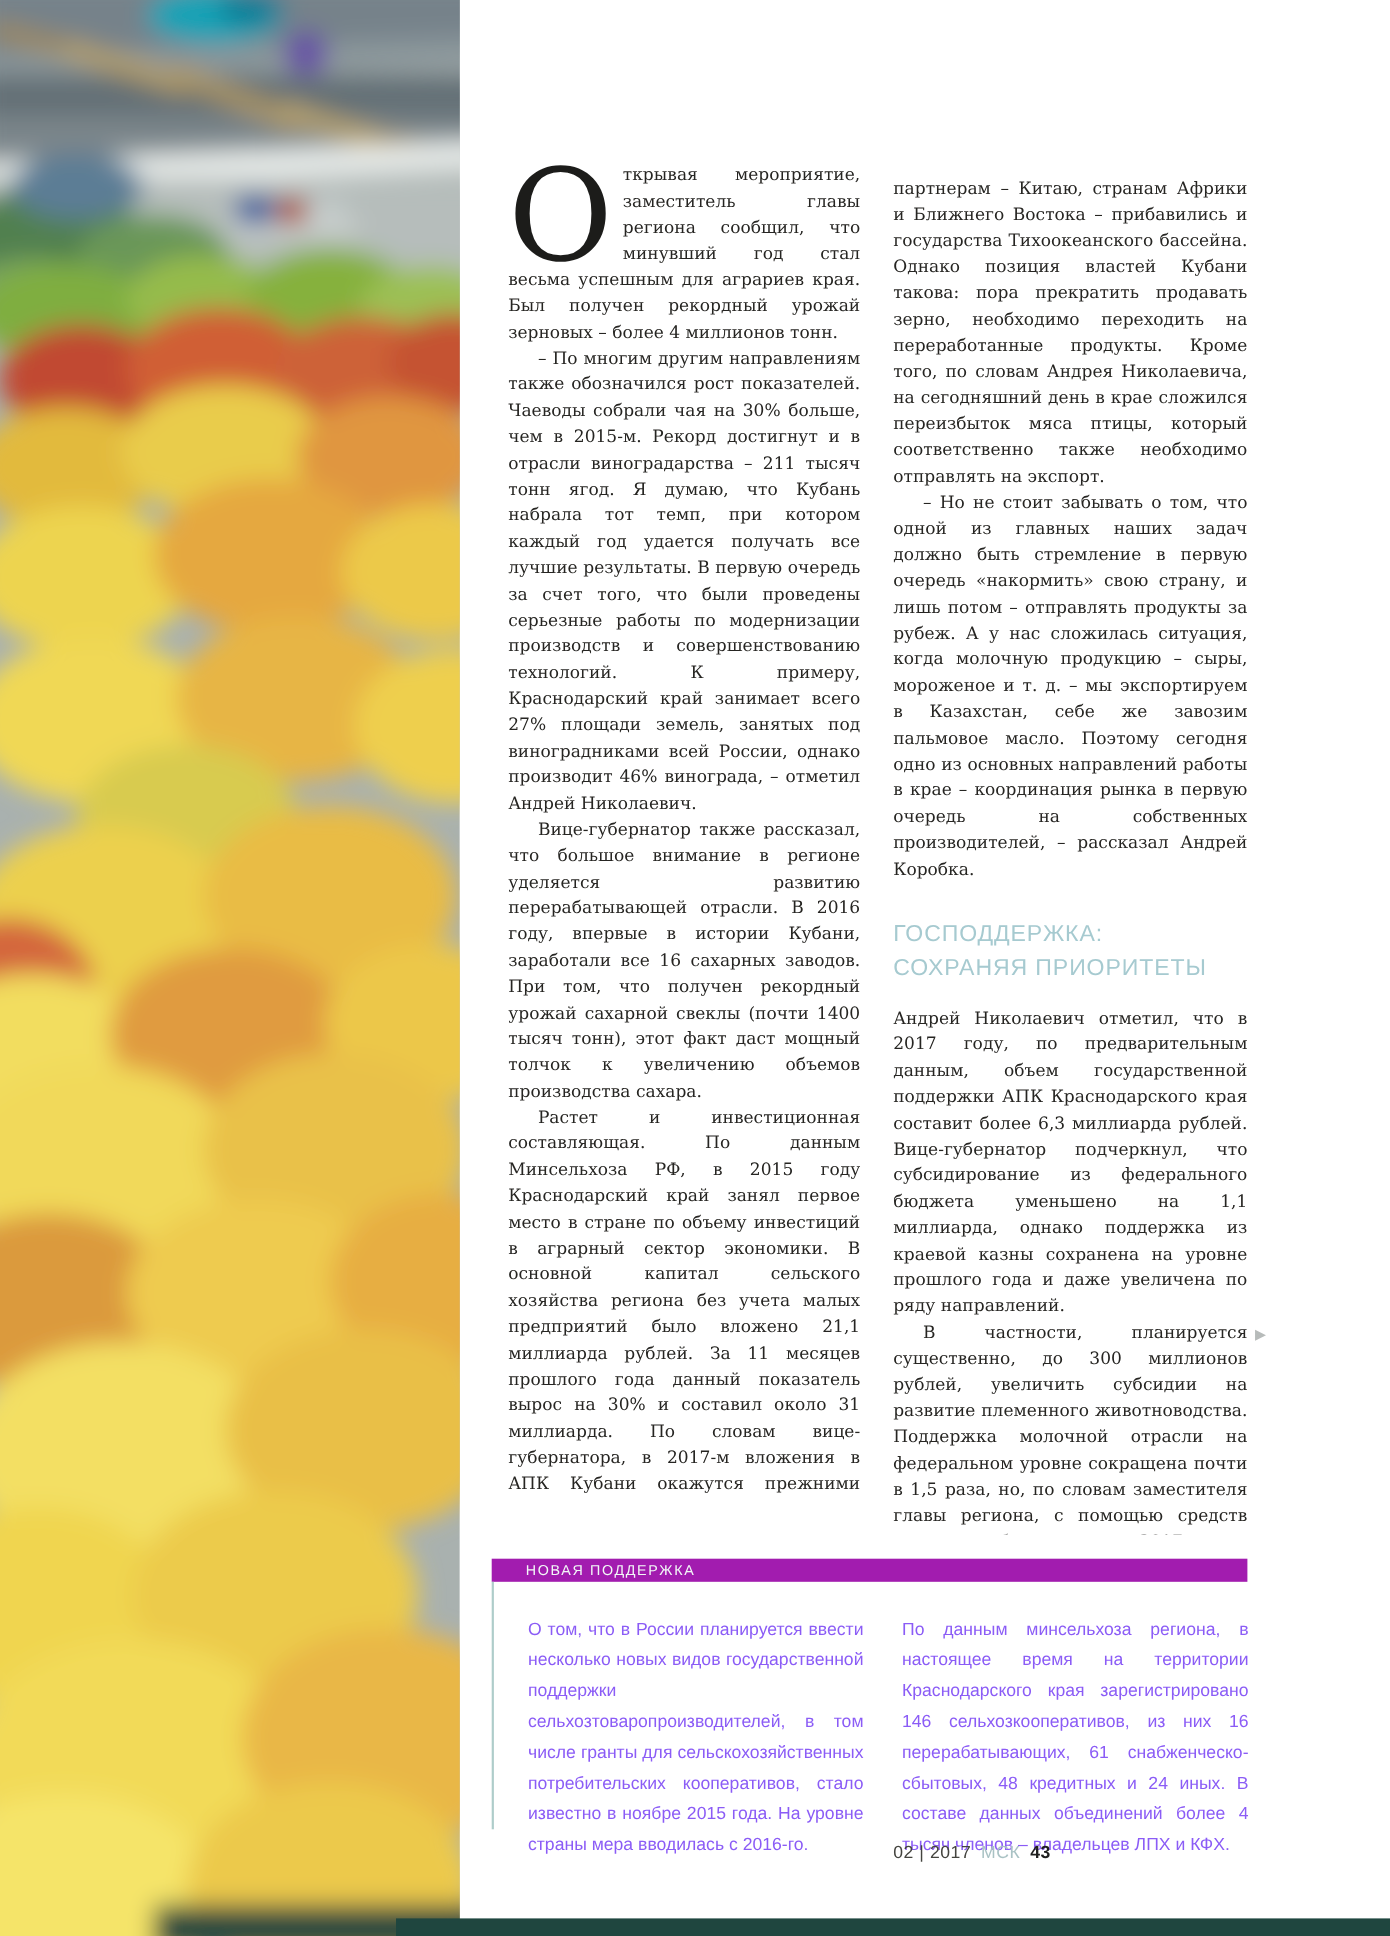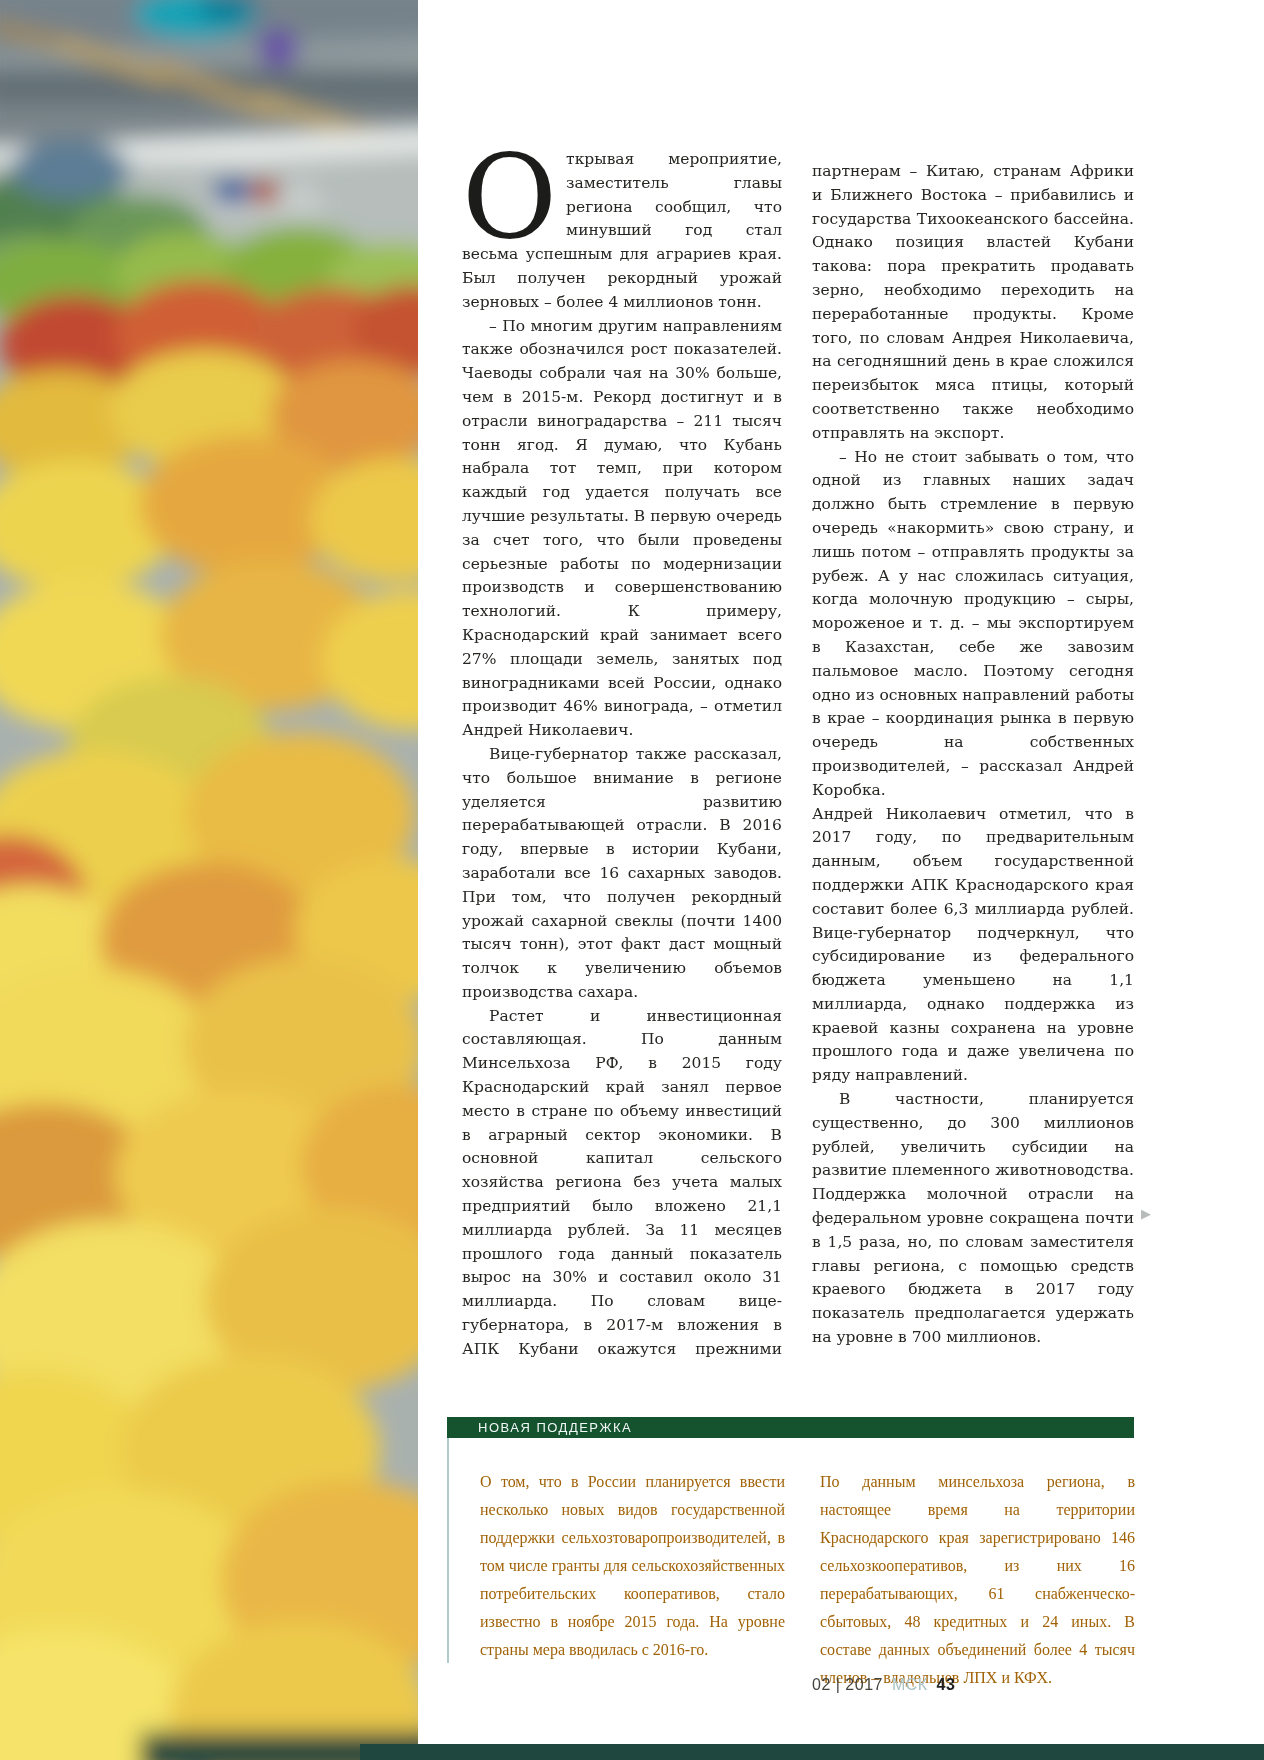--- a/index.html
+++ b/index.html
@@ -32,29 +32,29 @@
   }
 
   .cont-arrow {
     position:absolute; left:1141px; top:1206px; font-size:13px; color:#b7bbba;
     font-family:"DejaVu Sans", sans-serif;
   }
 
   
   .support-box { position:absolute; left:447px; top:1417px; width:687px; }
   .support-bar {
-    height:21px; background:#14532d; color:#f2f8f7;
+    height:21px; background:#a21caf; color:#f2f8f7;
     font-family:"Liberation Sans", sans-serif; font-size:13px; line-height:21px;
     letter-spacing:1.5px; padding-left:31px; box-sizing:border-box;
   }
   .support-body { position:relative; border-left:2px solid #aecdca; height:225px; }
   .support-text {
     position:absolute; top:30px; margin:0; text-align:justify;
-    font-family:Liberation Serif, serif; font-size:16px; line-height:28px;
-    color:#a16207;
+    font-family:Liberation Sans, sans-serif; font-size:16px; line-height:28px;
+    color:#8b5cf6;
   }
   .support-col1 { left:31px; width:305px; }
   .support-col2 { left:371px; width:315px; }
 
   
   .page-footer {
     position:absolute; top:1676px; left:812px; width:322px; text-align:left;
     font-family:"Liberation Sans", sans-serif; font-size:16px; letter-spacing:0.5px;
   }
   .footer-issue { color:#44443f; }
@@ -148,20 +148,21 @@
     <p class="first"><span class="dropcap">О</span><span>ткрывая мероприятие, заместитель главы региона сообщил, что минувший год стал весьма успешным для аграриев края. Был получен рекордный урожай зерновых – более 4 миллионов тонн.</span></p>
     <p>– По многим другим направлениям также обозначился рост показателей. Чаеводы собрали чая на 30% больше, чем в 2015-м. Рекорд достигнут и в отрасли виноградарства – 211 тысяч тонн ягод. Я думаю, что Кубань набрала тот темп, при котором каждый год удается получать все лучшие результаты. В первую очередь за счет того, что были проведены серьезные работы по модернизации производств и совершенствованию технологий. К примеру, Краснодарский край занимает всего 27% площади земель, занятых под виноградниками всей России, однако производит 46% винограда, – отметил Андрей Николаевич.</p>
     <p>Вице-губернатор также рассказал, что большое внимание в регионе уделяется развитию перерабатывающей отрасли. В 2016 году, впервые в истории Кубани, заработали все 16 сахарных заводов. При том, что получен рекордный урожай сахарной свеклы (почти 1400 тысяч тонн), этот факт даст мощный толчок к увеличению объемов производства сахара.</p>
     <p>Растет и инвестиционная составляющая. По данным Минсельхоза РФ, в 2015 году Краснодарский край занял первое место в стране по объему инвестиций в аграрный сектор экономики. В основной капитал сельского хозяйства региона без учета малых предприятий было вложено 21,1 миллиарда рублей. За 11 месяцев прошлого года данный показатель вырос на 30% и составил около 31 миллиарда. По словам вице-губернатора, в 2017-м вложения в АПК Кубани окажутся прежними либо вырастут.</p>
 
   </div>
 
   <div class="col col2">
     <p class="first">партнерам – Китаю, странам Африки и Ближнего Востока – прибавились и государства Тихоокеанского бассейна. Однако позиция властей Кубани такова: пора прекратить продавать зерно, необходимо переходить на переработанные продукты. Кроме того, по словам Андрея Николаевича, на сегодняшний день в крае сложился переизбыток мяса птицы, который соответственно также необходимо отправлять на экспорт.</p>
     <p>– Но не стоит забывать о том, что одной из главных наших задач должно быть стремление в первую очередь «накормить» свою страну, и лишь потом – отправлять продукты за рубеж. А у нас сложилась ситуация, когда молочную продукцию – сыры, мороженое и т. д. – мы экспортируем в Казахстан, себе же завозим пальмовое масло. Поэтому сегодня одно из основных направлений работы в крае – координация рынка в первую очередь на собственных производителей, – рассказал Андрей Коробка.</p>
+    <h2 class="section-heading"><span>ГОСПОДДЕРЖКА:</span><br><span>СОХРАНЯЯ ПРИОРИТЕТЫ</span></h2>
     <p class="first">Андрей Николаевич отметил, что в 2017 году, по предварительным данным, объем государственной поддержки АПК Краснодарского края составит более 6,3 миллиарда рублей. Вице-губернатор подчеркнул, что субсидирование из федерального бюджета уменьшено на 1,1 миллиарда, однако поддержка из краевой казны сохранена на уровне прошлого года и даже увеличена по ряду направлений.</p>
     <p>В частности, планируется существенно, до 300 миллионов рублей, увеличить субсидии на развитие племенного животноводства. Поддержка молочной отрасли на федеральном уровне сокращена почти в 1,5 раза, но, по словам заместителя главы региона, с помощью средств краевого бюджета в 2017 году показатель предполагается удержать на уровне в 700 миллионов.</p>
   </div>
 
   <span class="cont-arrow">▶</span>
 
   <div class="support-box">
     <div class="support-bar">
       <span>НОВАЯ ПОДДЕРЖКА</span>
     </div>

